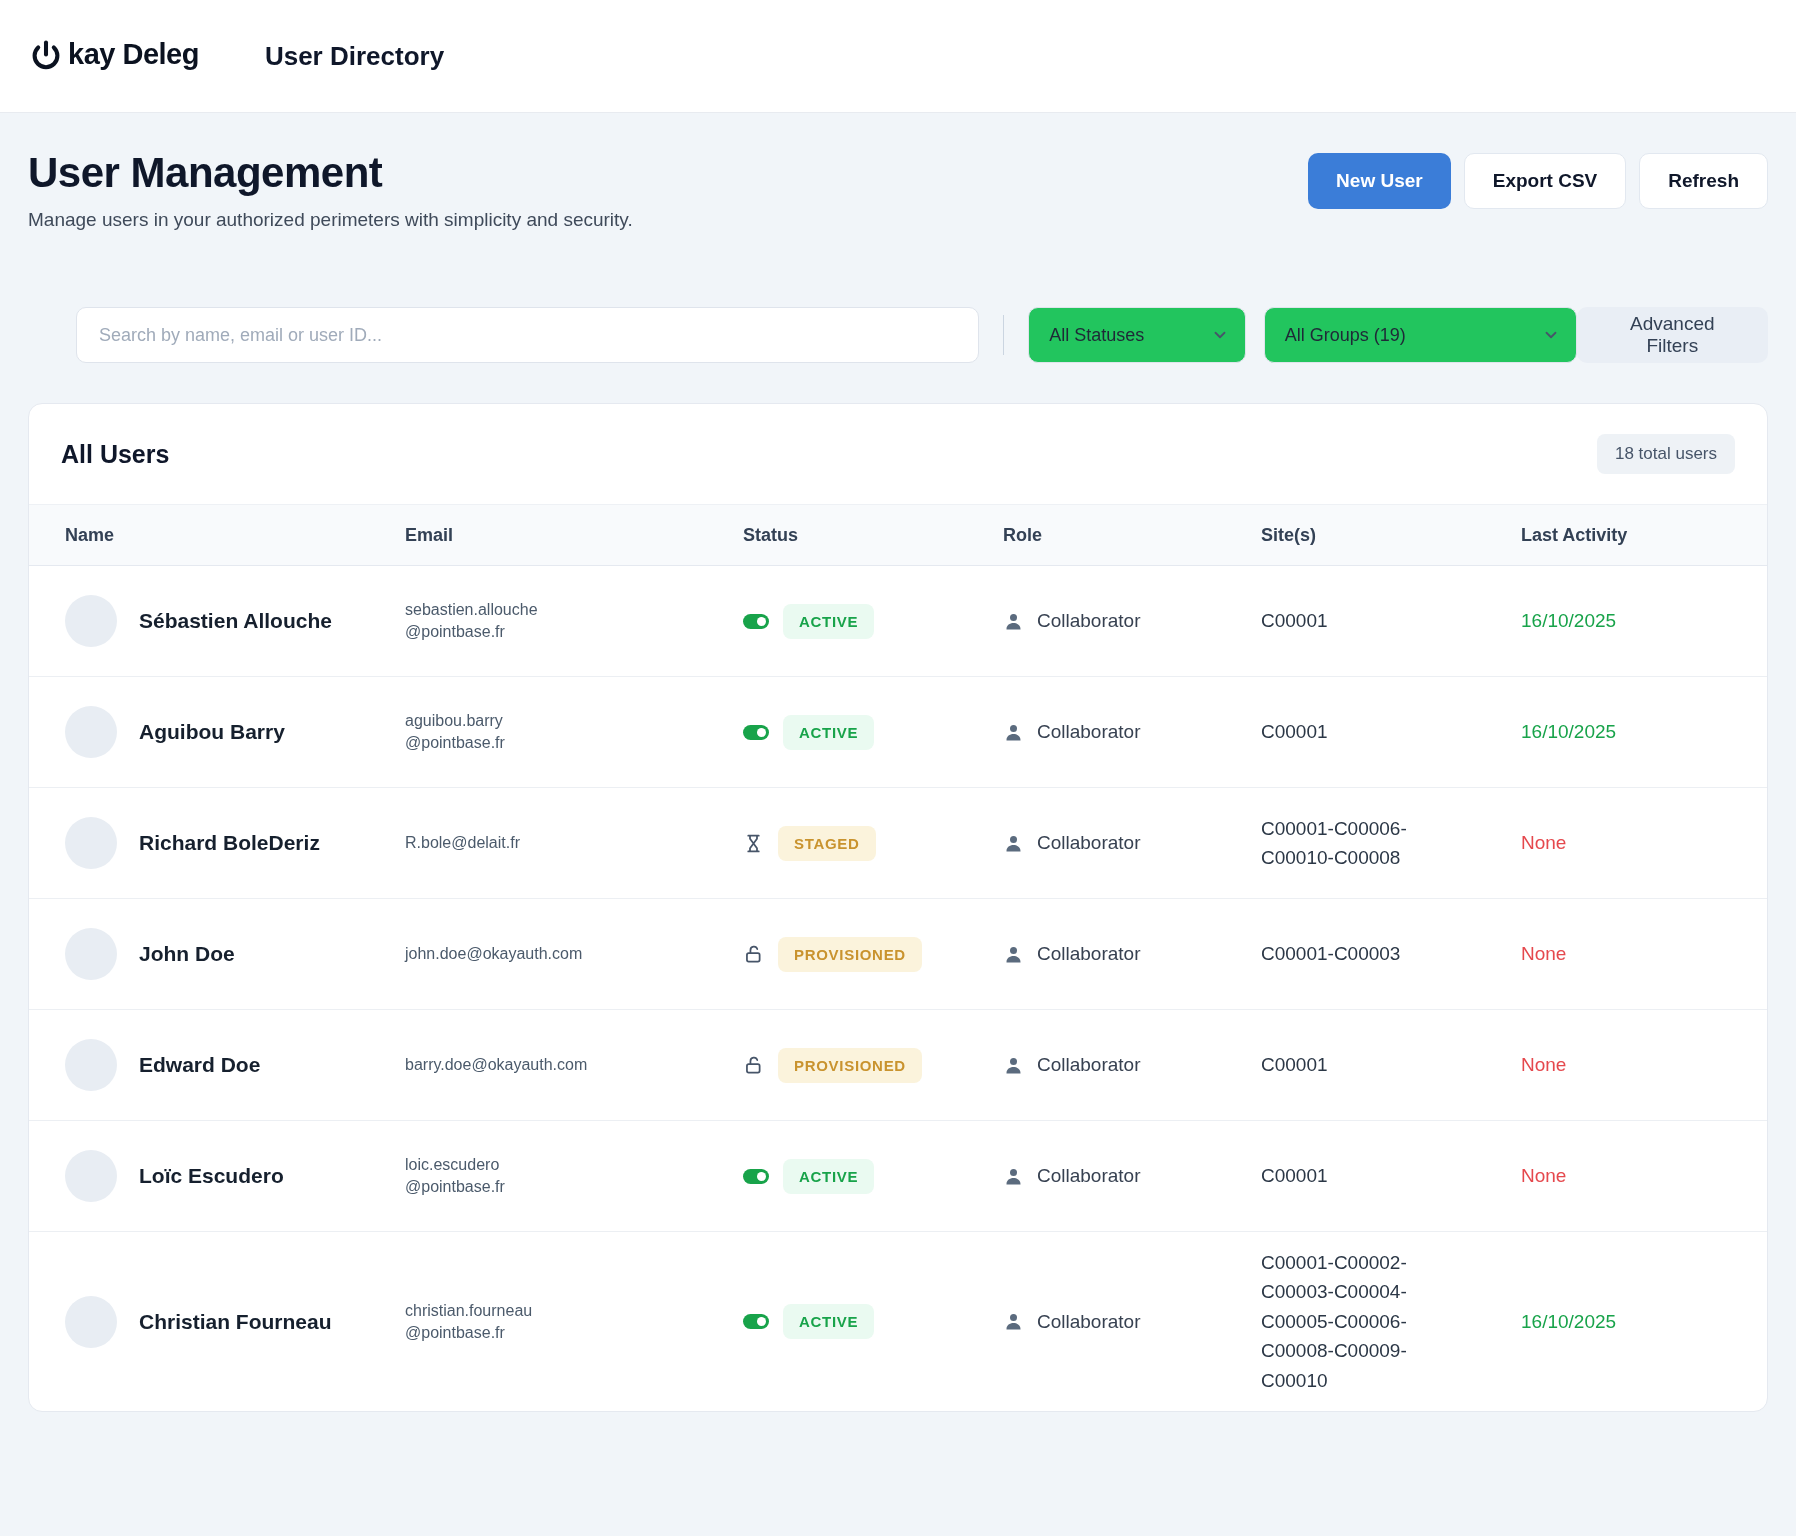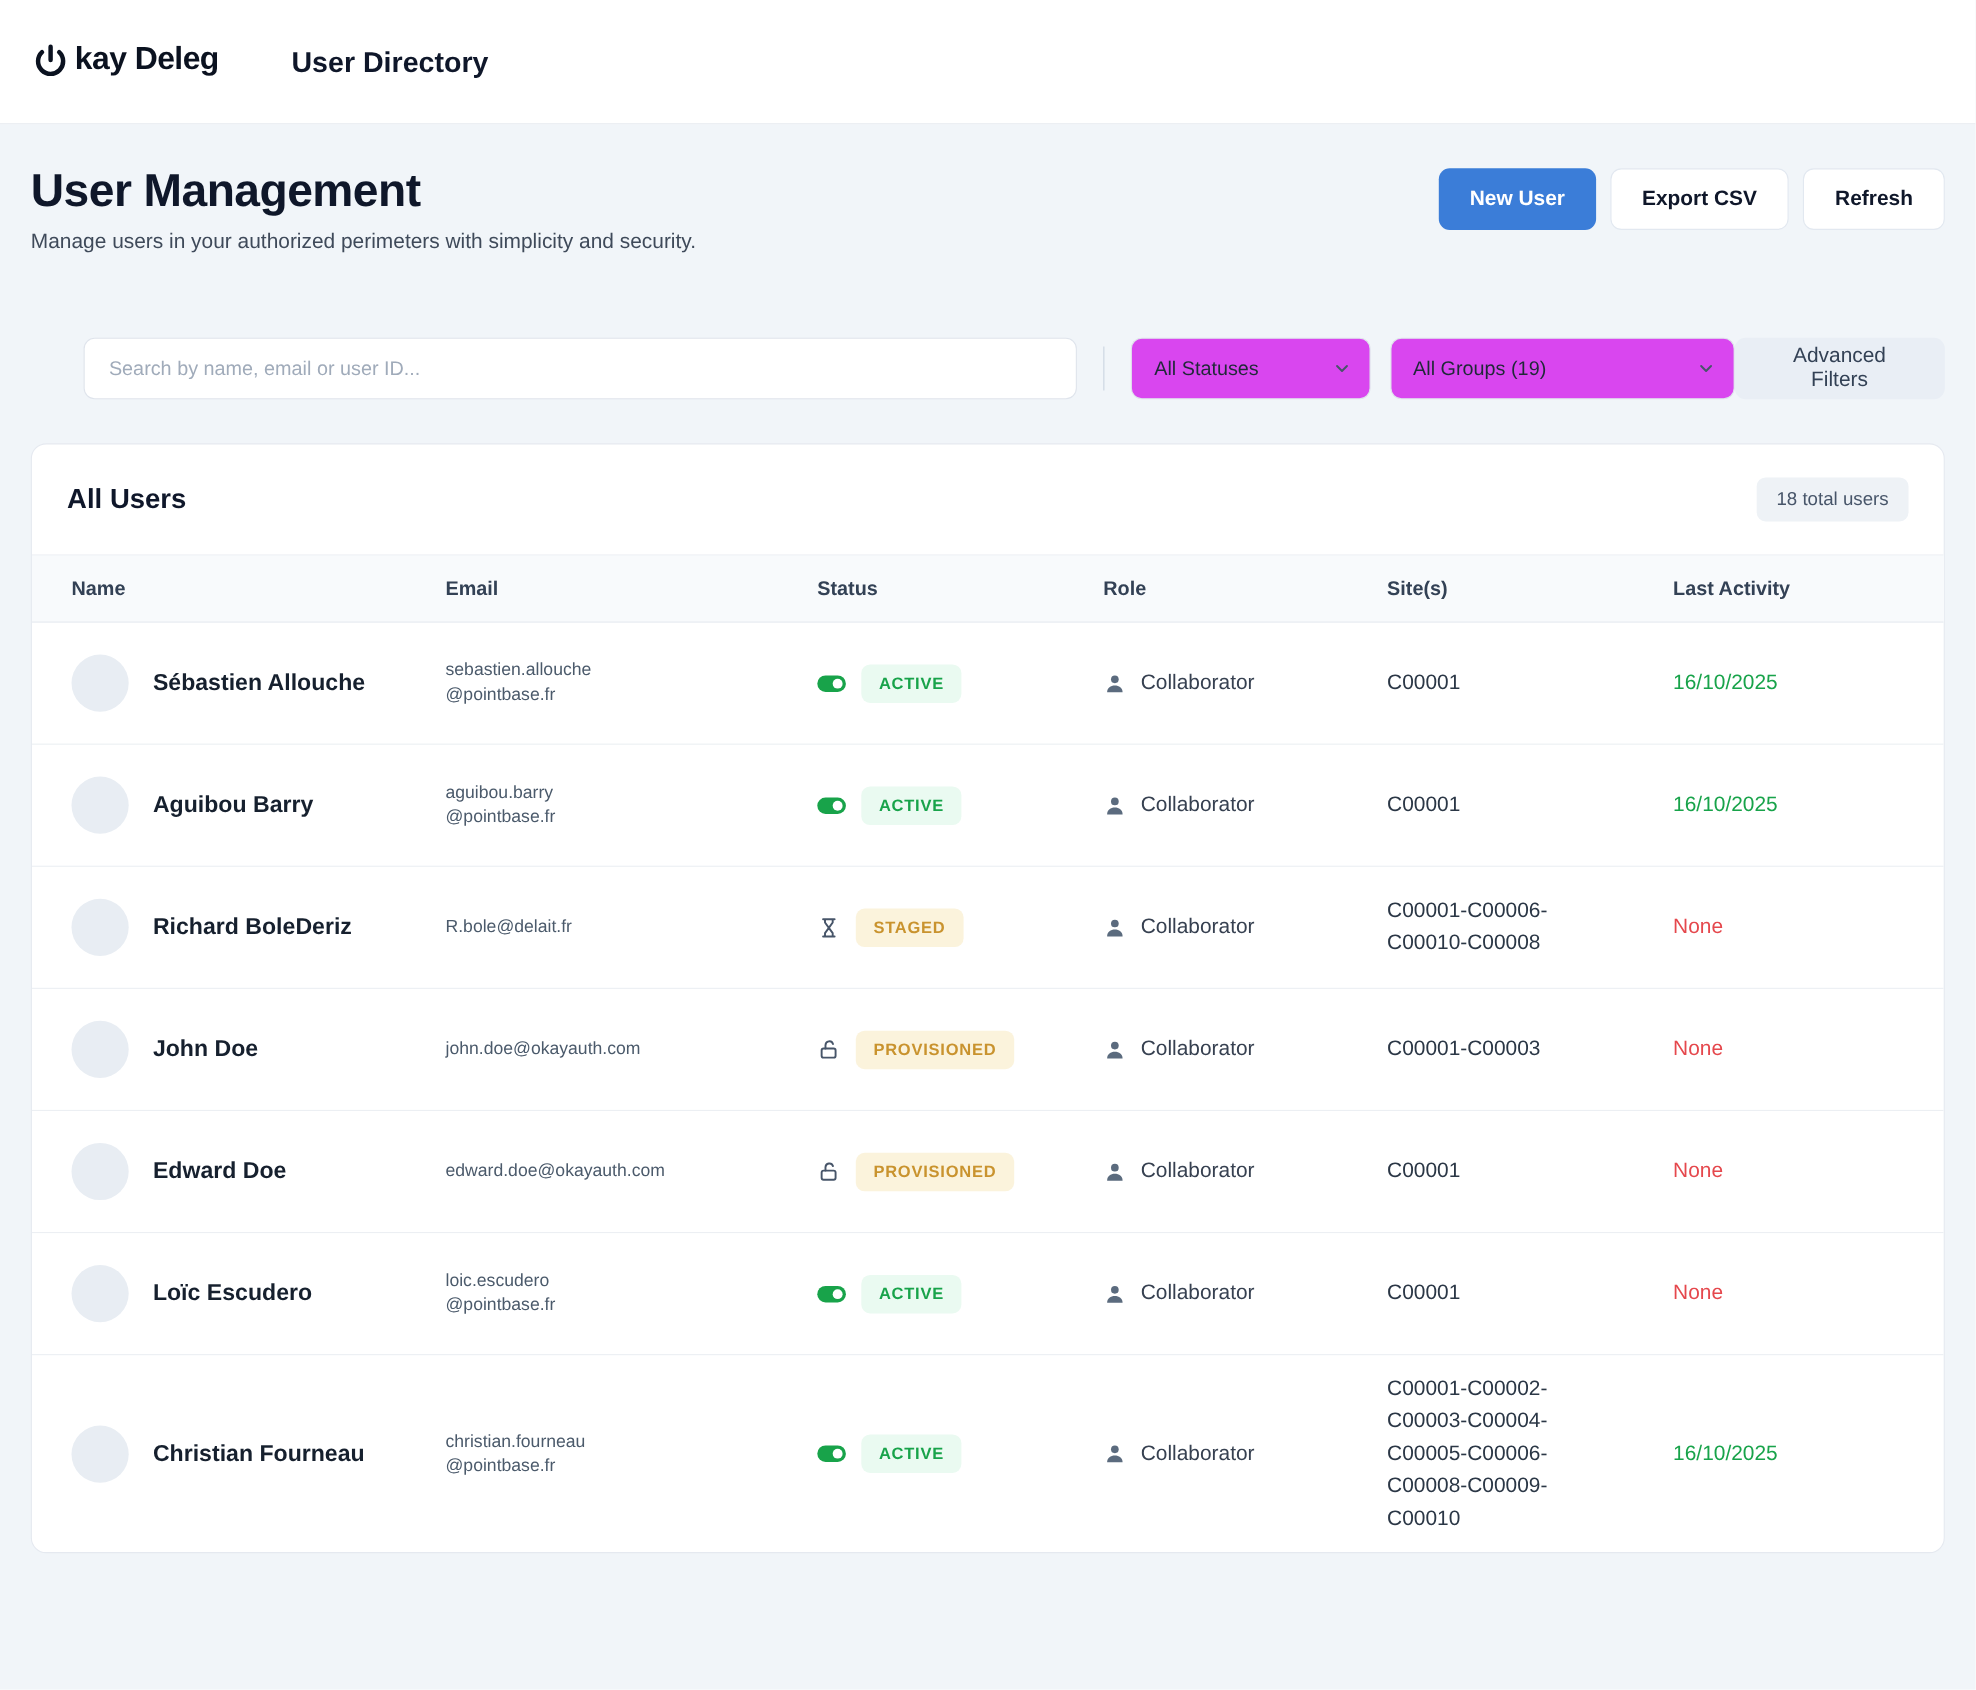--- a/index.html
+++ b/index.html
@@ -48,21 +48,21 @@
   .actions { display: flex; gap: 13px; margin-top: 4px; }
   
   .filters { margin-top: 76px; display: flex; align-items: center; padding-left: 48px; }
   .search {
     width: 916px; height: 56px; border: 1px solid #dfe4ec; border-radius: 10px;
     padding: 0 22px; font-size: 18px; font-family: inherit; color: #1f2937; background: #fff; outline: none;
   }
   .search::placeholder { color: #a0abba; }
   .vdiv { width: 1px; height: 40px; background: #cbd5e1; margin: 0 24px; }
   .sel {
-    height: 56px; background: #d946ef; border: 1px solid #dfe4ec; border-radius: 10px;
+    height: 56px; background: #22c55e; border: 1px solid #dfe4ec; border-radius: 10px;
     display: flex; align-items: center; justify-content: space-between;
     padding: 0 16px 0 20px; font-size: 18px; color: #1f2937; cursor: pointer;
   }
   .w-status { width: 220px; }
   .w-groups { width: 317px; margin-left: 18px; }
   .btn.adv { margin-left: auto; background: #e9eef5; color: #334155; font-weight: 500; padding: 0 26px; }
   
   .card {
     margin-top: 40px; background: #fff; border: 1px solid #e5e9f0; border-radius: 14px;
     overflow: hidden;
@@ -272,21 +272,21 @@
     </div>
     <div class="cell c-sites">C00001-C00003</div>
     <div class="cell c-activity act-none">None</div>
   </div>
 
   <div class="trow grid">
     <div class="cell c-name">
       <span class="avatar"></span>
       <span class="uname">Edward Doe</span>
     </div>
-    <div class="cell c-email">edward.doe@okayauth.com</div>
+    <div class="cell c-email">barry.doe@okayauth.com</div>
     <div class="cell c-status st-provisioned">
 
       <span class="sicon lock-icon">
         <svg width="21" height="21" viewBox="0 0 24 24" fill="none" stroke="#475569" stroke-width="2" stroke-linecap="round" stroke-linejoin="round">
           <rect x="4.5" y="10.5" width="14.5" height="9.5" rx="2"></rect>
           <path d="M8.5 10.5V7a4 4 0 0 1 7.8-1.2"></path>
         </svg>
       </span>
       <span class="badge">PROVISIONED</span>
     </div>

